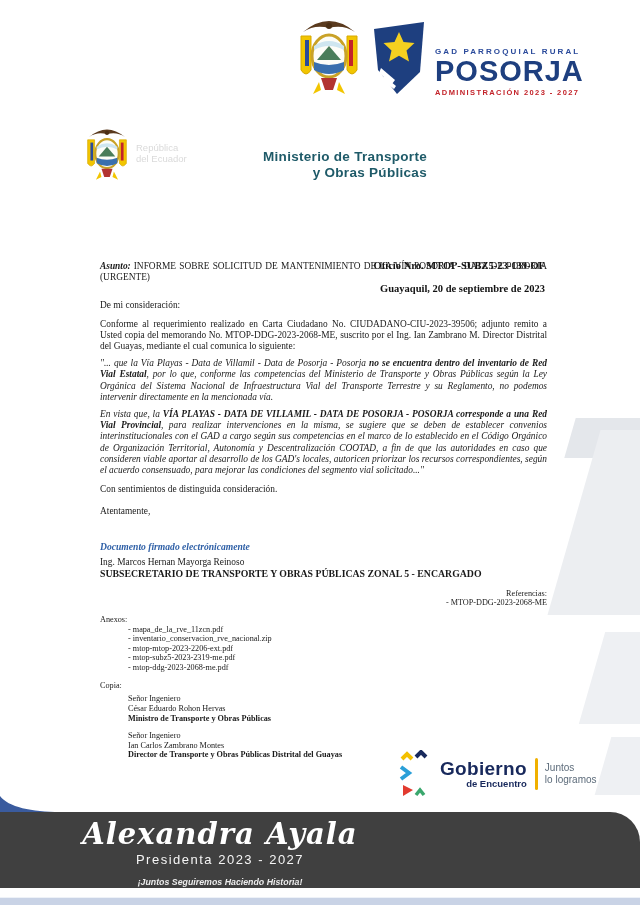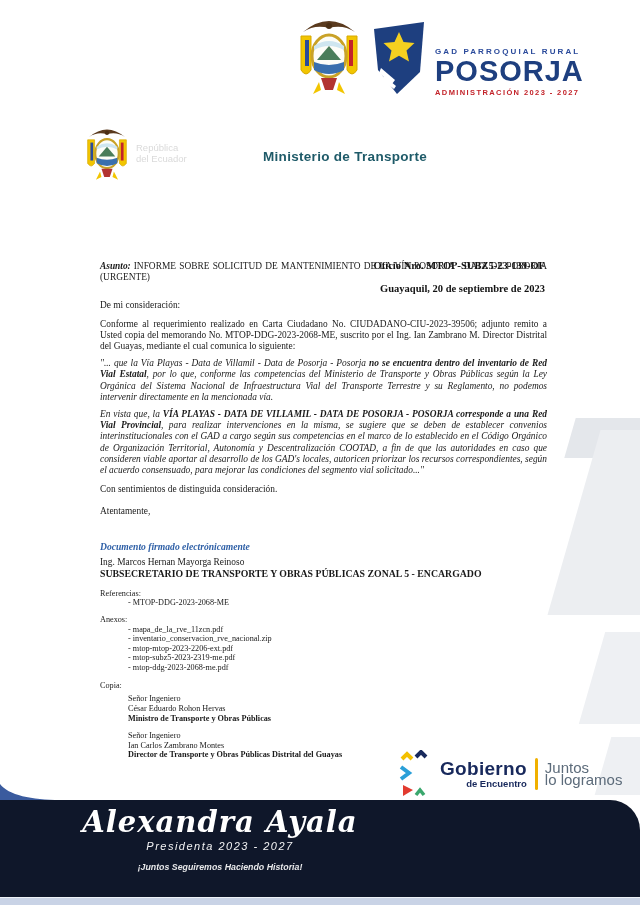--- a/index.html
+++ b/index.html
@@ -47,47 +47,47 @@
   .quote{font-style:italic;margin:0 0 6px 0;}
   .quote b{font-weight:bold;}
   .q2{margin-bottom:8px;}
   .closing1{margin:0 0 11px 0;}
   .closing2{margin:0 0 23px 0;}
   .esign{color:#2e5fa6;font-weight:bold;font-style:italic;margin:0 0 5px 0;font-size:9.6px;}
   .signer{line-height:11.4px;margin:0 0 9px 0;}
   .signer .title{font-weight:bold;font-size:9.8px;}
   .meta{font-size:8.2px;line-height:9.4px;color:#1a1a1a;}
   .meta .items{margin-left:28px;}
-  .refs{margin:0 0 8px 0;}
+  .refs{margin:0 0 8px 0;text-align:right;}
   .anx{margin:0 0 9px 0;}
   .copy-entry{margin:4px 0 8px 28px;line-height:9.6px;}
   .copy-entry .bold{font-weight:bold;}
 
   
   .gob{position:absolute;left:398px;top:750px;display:flex;align-items:center;
        font-family:"Liberation Sans",sans-serif;}
   .gob-chev{width:40px;height:48px;margin-right:2px;}
   .gob-brand{line-height:1;}
   .gob-top{font-size:19px;font-weight:800;color:#18295c;letter-spacing:.3px;}
   .gob-bot{font-size:9.5px;font-weight:800;color:#18295c;text-align:right;margin-top:1px;}
   .gob-bar{width:3px;height:32px;background:#f0b000;margin:0 7px 0 8px;border-radius:2px;}
-  .gob-tag{font-size:15px;color:#5c6b7a;line-height:12.5px;}
-
-  
-  .banner{position:absolute;left:0;right:0;bottom:7px;height:98px;background:#0f172a;
+  .gob-tag{font-size:10px;color:#5c6b7a;line-height:12.5px;}
+
+  
+  .banner{position:absolute;left:0;right:0;bottom:17px;height:76px;background:#404040;
           border-top-right-radius:30px;}
   .banner-wave{position:absolute;left:0;top:-16px;width:60px;height:16px;}
   .banner-strip{position:absolute;left:0;right:0;bottom:0;height:7px;background:#c9d3e6;
                 border-top:1px solid #eef2f8;}
   .banner-text{position:absolute;left:60px;top:6px;width:320px;text-align:center;color:#fff;
                font-family:"Liberation Sans",sans-serif;}
   .b-name{font-family:"DejaVu Serif",serif;font-style:italic;font-weight:bold;font-size:29px;
           line-height:32px;letter-spacing:1px;}
-  .b-title{font-size:11px;font-weight:400;letter-spacing:1.5px;opacity:.95;margin-top:2px;
-           font-style:italic;}
+  .b-title{font-size:13px;font-weight:400;letter-spacing:1.5px;opacity:.95;margin-top:2px;
+           }
   .b-slogan{font-size:8.8px;font-style:italic;font-weight:bold;opacity:.9;margin-top:10px;}
 </style>
 </head>
 <body>
 
 <div class="page">
 
   <div class="wm wm1t"></div>
   <div class="wm wm1"></div>
   <div class="wm wm2"></div>
@@ -137,20 +137,21 @@
       <path d="M28 62 L44 62 L40 74 L32 74 Z" fill="#b23330"></path>
       <path d="M26 66 L20 78 L28 74 Z" fill="#f2c500"></path>
       <path d="M46 66 L52 78 L44 74 Z" fill="#f2c500"></path>
     </svg>
     <div class="rep-text">
       <div>República</div>
       <div>del Ecuador</div>
     </div>
     <div class="ministry">
       <div>Ministerio de Transporte</div>
+      <div>y Obras Públicas</div>
     </div>
   </div>
 
   <div class="oficio">
     <div>Oficio Nro. MTOP-SUBZ5-23-139-OF</div>
     <div>Guayaquil, 20 de septiembre de 2023</div>
   </div>
 
   <div class="body">
 

